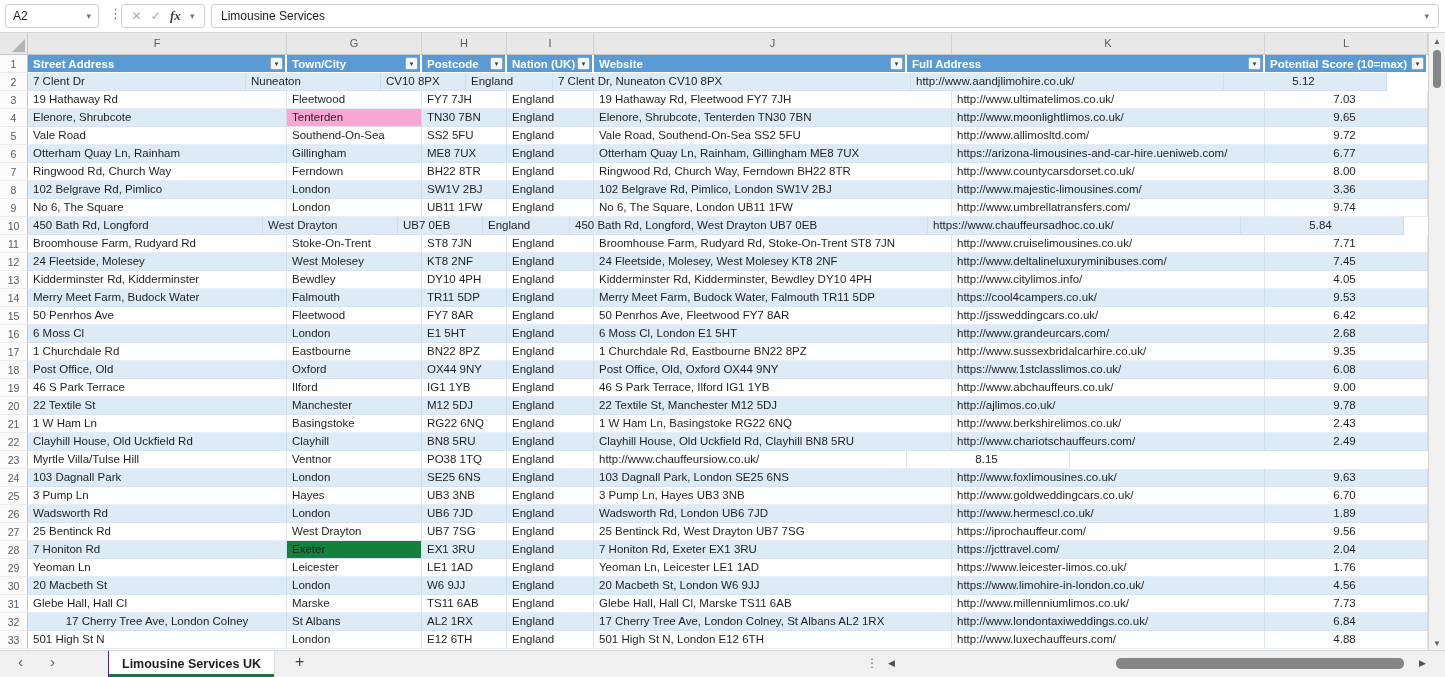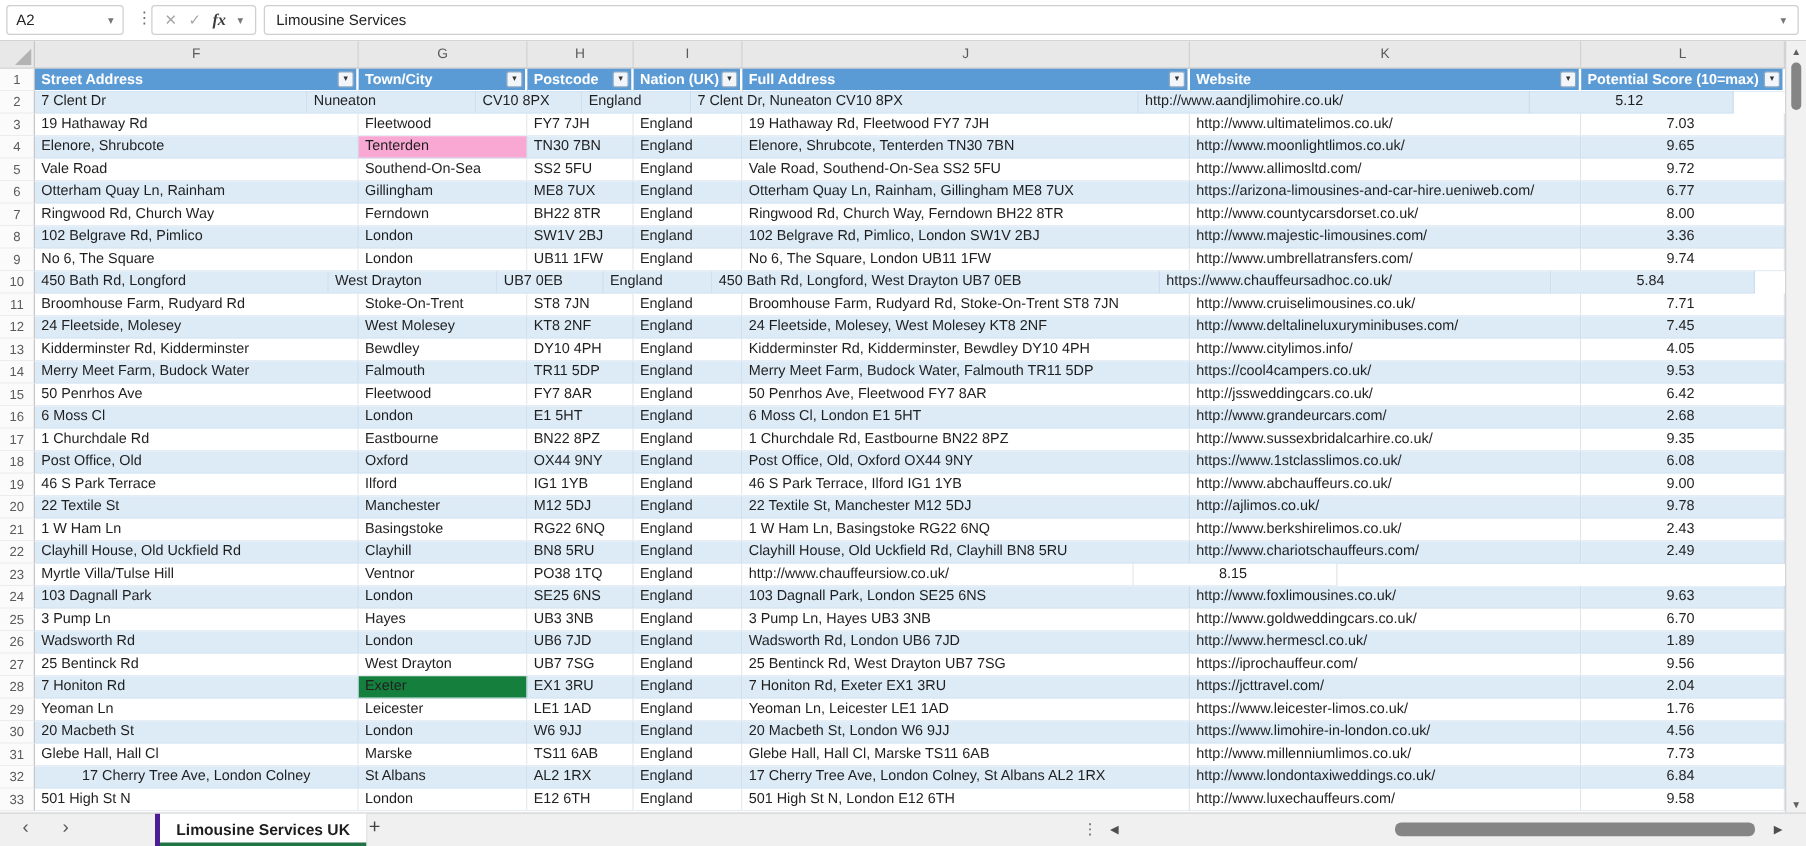--- a/index.html
+++ b/index.html
@@ -56,22 +56,22 @@
            border-left:1px solid #d4d4d4;box-sizing:border-box}
   .vs-up{position:absolute;top:4px;left:0;right:0;text-align:center;font-size:8px;color:#5f5f5f}
   .vs-thumb{position:absolute;top:17px;left:4px;width:8px;height:38px;background:#858585;border-radius:4px}
   .vs-down{position:absolute;top:606px;left:0;right:0;text-align:center;font-size:8px;color:#5f5f5f}
 
   
   .bottombar{position:absolute;left:0;bottom:0;width:1445px;height:27px;background:#f0f0f0;
              border-top:1px solid #d4d4d4;box-sizing:border-box}
   .nav-prev{position:absolute;left:18px;top:2px;font-size:15px;color:#5a5a5a}
   .nav-next{position:absolute;left:50px;top:2px;font-size:15px;color:#5a5a5a}
-  .sheettab{position:absolute;left:124px;top:0;height:26px;background:#fff;
-            border-left:4px solid #4c1d95;border-right:1px solid #dedede;padding:0 13px;
+  .sheettab{position:absolute;left:108px;top:0;height:26px;background:#fff;
+            border-left:1px solid #4c1d95;border-right:1px solid #dedede;padding:0 13px;
             display:flex;align-items:center;font-size:12.5px;font-weight:bold;color:#1e1e1e;
             box-sizing:border-box}
   .tab-underline{position:absolute;left:0;right:0;bottom:0;height:3px}
   .add-sheet{position:absolute;left:295px;top:2px;font-size:16px;color:#444}
   .hs-dots{position:absolute;left:866px;top:5px;color:#666;font-size:12px}
   .hs-left{position:absolute;left:888px;top:7px;font-size:9px;color:#4f4f4f}
   .hs-thumb{position:absolute;left:1116px;top:7px;width:288px;height:11px;background:#858585;border-radius:5px}
   .hs-right{position:absolute;left:1419px;top:7px;font-size:9px;color:#4f4f4f}
 </style>
 </head>
@@ -110,22 +110,22 @@
     </div>
 </div>
 
 <div class="grid" id="grid">
     <div class="row">
       <div class="rn">1</div>
       <div class="cell hcell" style="width: 259px; background: rgb(91, 155, 213);"><span>Street Address</span><button class="filter">▾</button></div>
       <div class="cell hcell" style="width: 135px; background: rgb(91, 155, 213);"><span>Town/City</span><button class="filter">▾</button></div>
       <div class="cell hcell" style="width: 85px; background: rgb(91, 155, 213);"><span>Postcode</span><button class="filter">▾</button></div>
       <div class="cell hcell" style="width: 87px; background: rgb(91, 155, 213);"><span>Nation (UK)</span><button class="filter">▾</button></div>
+      <div class="cell hcell" style="width: 313px; background: rgb(91, 155, 213);"><span>Website</span><button class="filter">▾</button></div>
       <div class="cell hcell" style="width: 358px; background: rgb(91, 155, 213);"><span>Full Address</span><button class="filter">▾</button></div>
-      <div class="cell hcell" style="width: 313px; background: rgb(91, 155, 213);"><span>Website</span><button class="filter">▾</button></div>
       <div class="cell hcell" style="width: 163px; background: rgb(91, 155, 213);"><span>Potential Score (10=max)</span><button class="filter">▾</button></div>
     </div>
     <div class="row band">
       <div class="rn">2</div>
       <div class="cell" style="width: 218px; background: rgb(221, 235, 247);">7 Clent Dr</div>
       <div class="cell" style="width: 135px; background: rgb(221, 235, 247);">Nuneaton</div>
       <div class="cell" style="width: 85px; background: rgb(221, 235, 247);">CV10 8PX</div>
       <div class="cell" style="width: 87px; background: rgb(221, 235, 247);">England</div>
       <div class="cell" style="width: 358px; background: rgb(221, 235, 247);">7 Clent Dr, Nuneaton CV10 8PX</div>
       <div class="cell" style="width: 313px; background: rgb(221, 235, 247);">http://www.aandjlimohire.co.uk/</div>
@@ -431,21 +431,21 @@
       <div class="cell num" style="width: 163px; background: rgb(221, 235, 247);">6.84</div>
     </div>
     <div class="row">
       <div class="rn">33</div>
       <div class="cell" style="width: 259px;">501 High St N</div>
       <div class="cell" style="width: 135px;">London</div>
       <div class="cell" style="width: 85px;">E12 6TH</div>
       <div class="cell" style="width: 87px;">England</div>
       <div class="cell" style="width: 358px;">501 High St N, London E12 6TH</div>
       <div class="cell" style="width: 313px;">http://www.luxechauffeurs.com/</div>
-      <div class="cell num" style="width: 163px;">9.58</div>
+      <div class="cell num" style="width: 163px;">4.88</div>
     </div>
   </div>
 
 <div class="vscroll">
   <div class="vs-up">▲</div>
   <div class="vs-thumb"></div>
   <div class="vs-down">▼</div>
 </div>
 
 <div class="bottombar">

